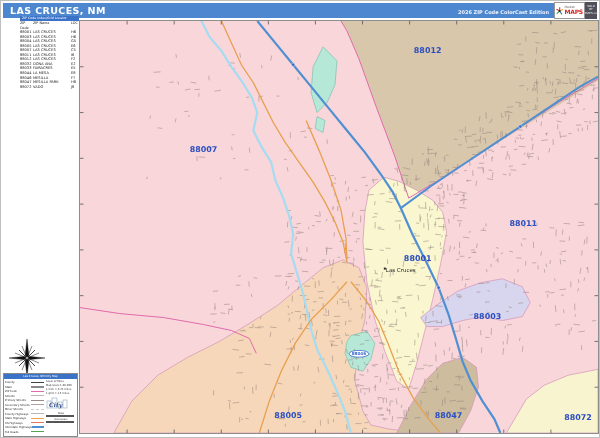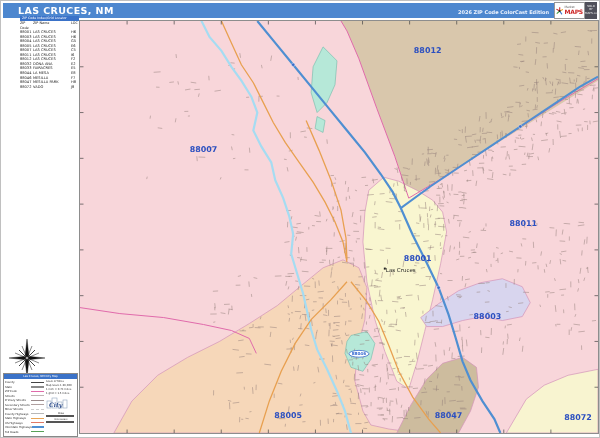--- a/index.html
+++ b/index.html
@@ -1,21 +1,21 @@
 <!DOCTYPE html>
 <html><head>
 <meta charset="utf-8">
 <style>
   * { margin:0; padding:0; box-sizing:border-box; }
   html,body { width:600px; height:438px; background:#e8e8e8; font-family:"DejaVu Sans", sans-serif; }
   .page { position:relative; width:600px; height:438px; background:#ffffff; border:1px solid #c0c0c0; overflow:hidden; }
 
   
   .titlebar { position:absolute; left:2px; top:2px; right:2px; height:15px; background:#4d87cf; }
-  .title-text { position:absolute; left:7px; top:2px; font-size:9.5px; font-weight:bold; color:#ffffff; letter-spacing:.4px;margin-left:8px; }
+  .title-text { position:absolute; left:7px; top:2px; font-size:9.5px; font-weight:bold; color:#ffffff; letter-spacing:.4px; }
   .edition-text { position:absolute; right:48px; top:6px; font-size:5px; color:#eef4ff; font-weight:bold; }
   .brand-box { position:absolute; right:14px; top:1px; width:31px; height:17px; background:#ffffff; border:1px solid #999; display:flex; align-items:center; padding:1px; }
   .brand-text { display:flex; flex-direction:column; line-height:1; margin-left:1px; }
   .brand-top { font-size:3px; color:#666; }
   .brand-main { font-size:6px; font-weight:bold; color:#cc2525; letter-spacing:-.2px; }
   .vendor-box { position:absolute; right:2px; top:1px; width:12px; height:17px; background:#50505a; color:#f0f0f0; font-size:2.8px; line-height:1.2; text-align:center; padding-top:3px; }
 
   
   .zip-table { position:absolute; left:19px; top:15px; width:59px; }
   .zhead { background:#3a72c8; color:#fff; font-size:3.2px; line-height:5px; height:5px; padding:0 2px; white-space:nowrap; overflow:hidden; }

